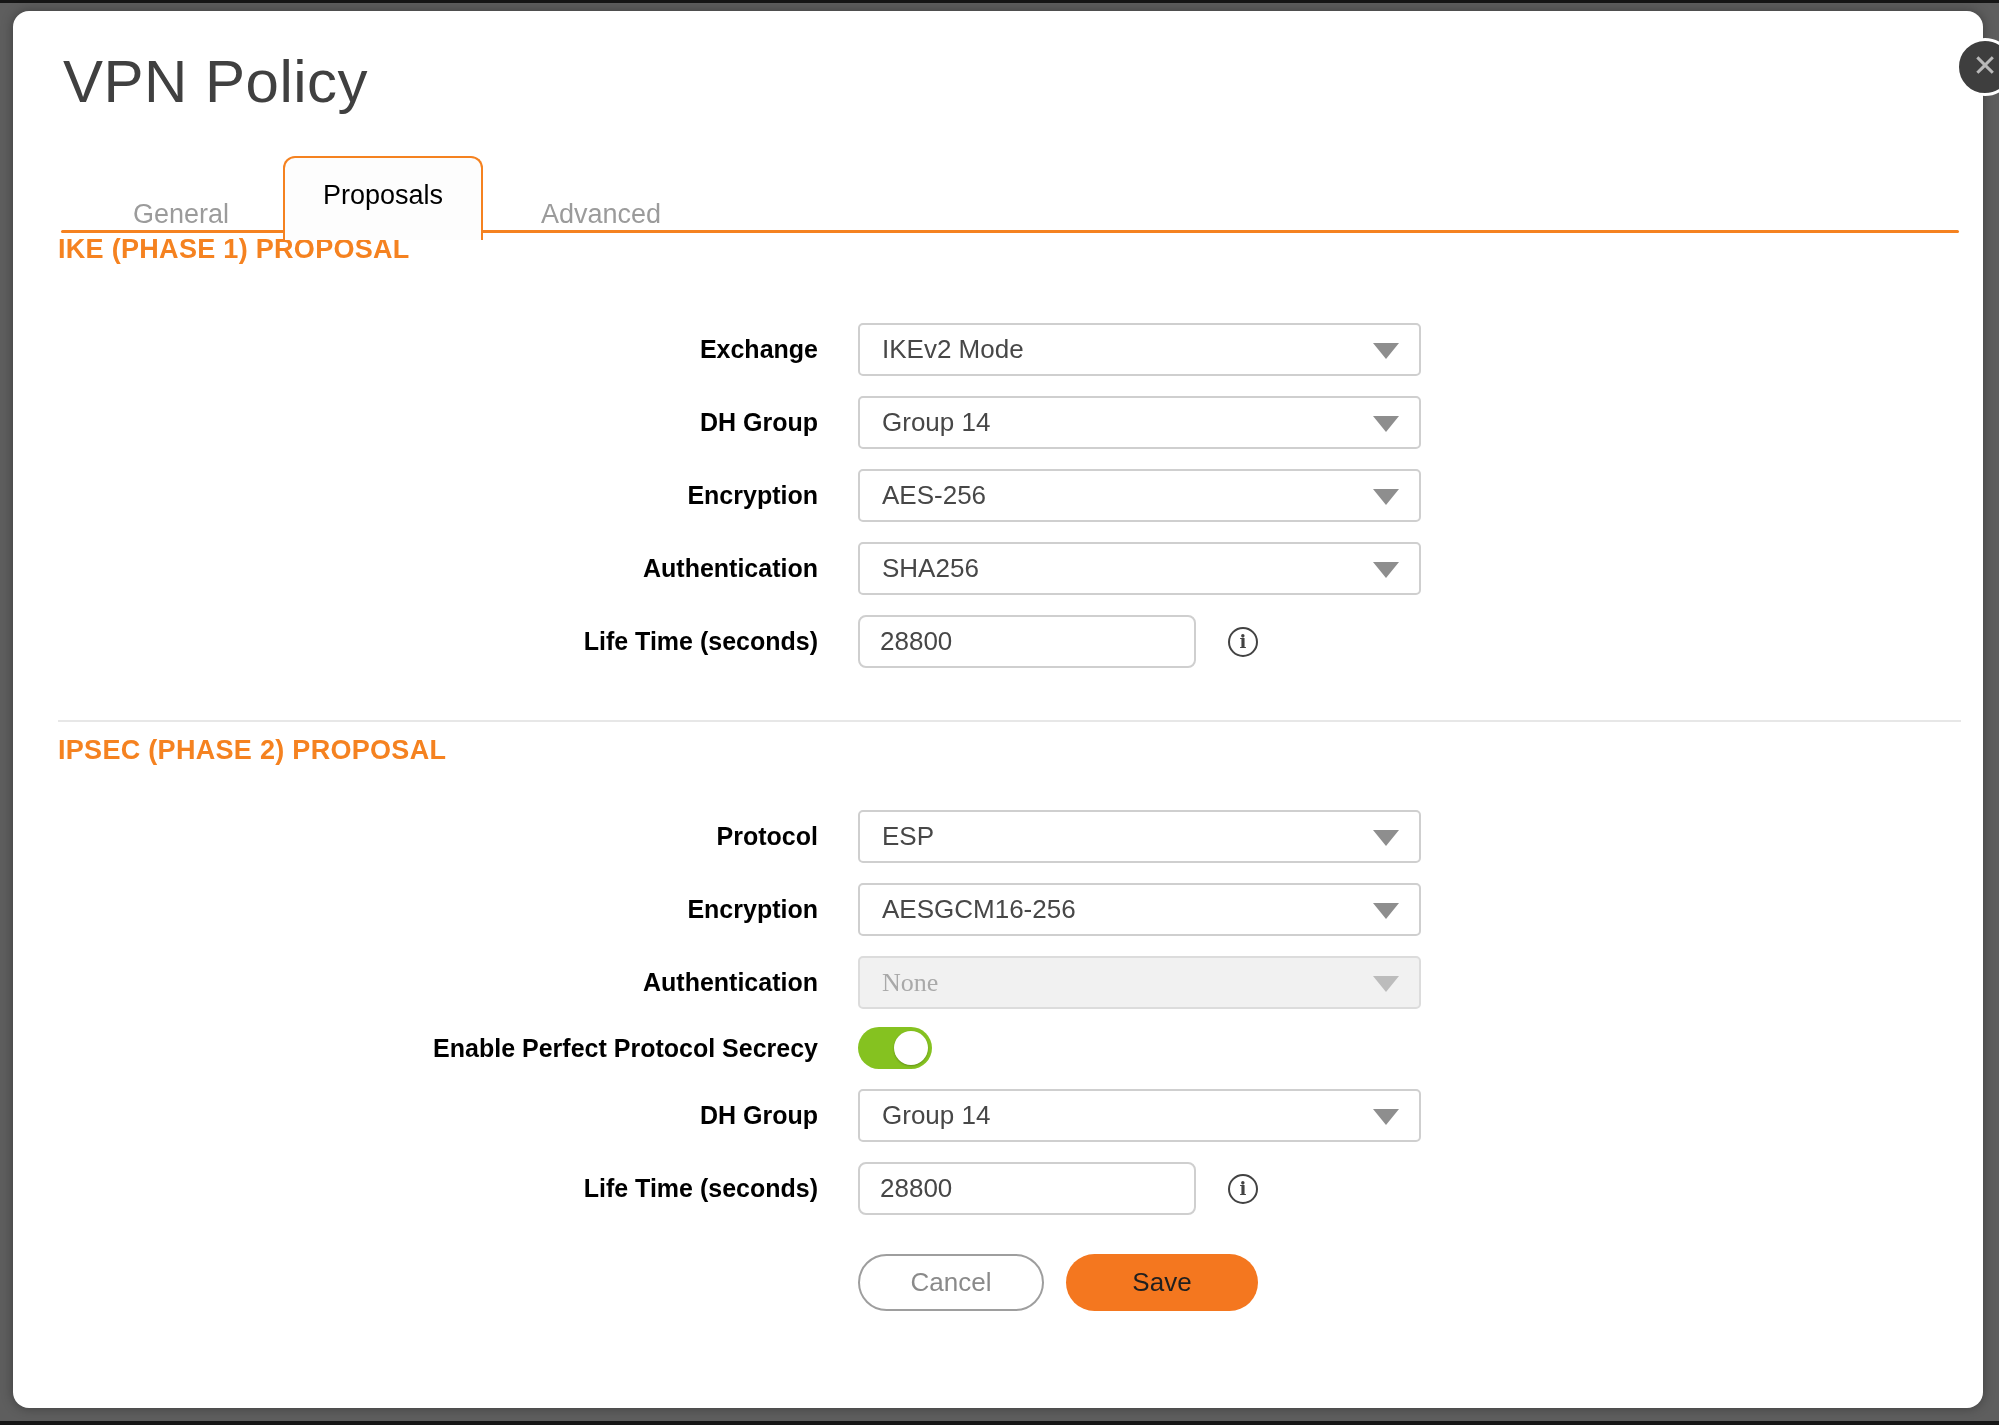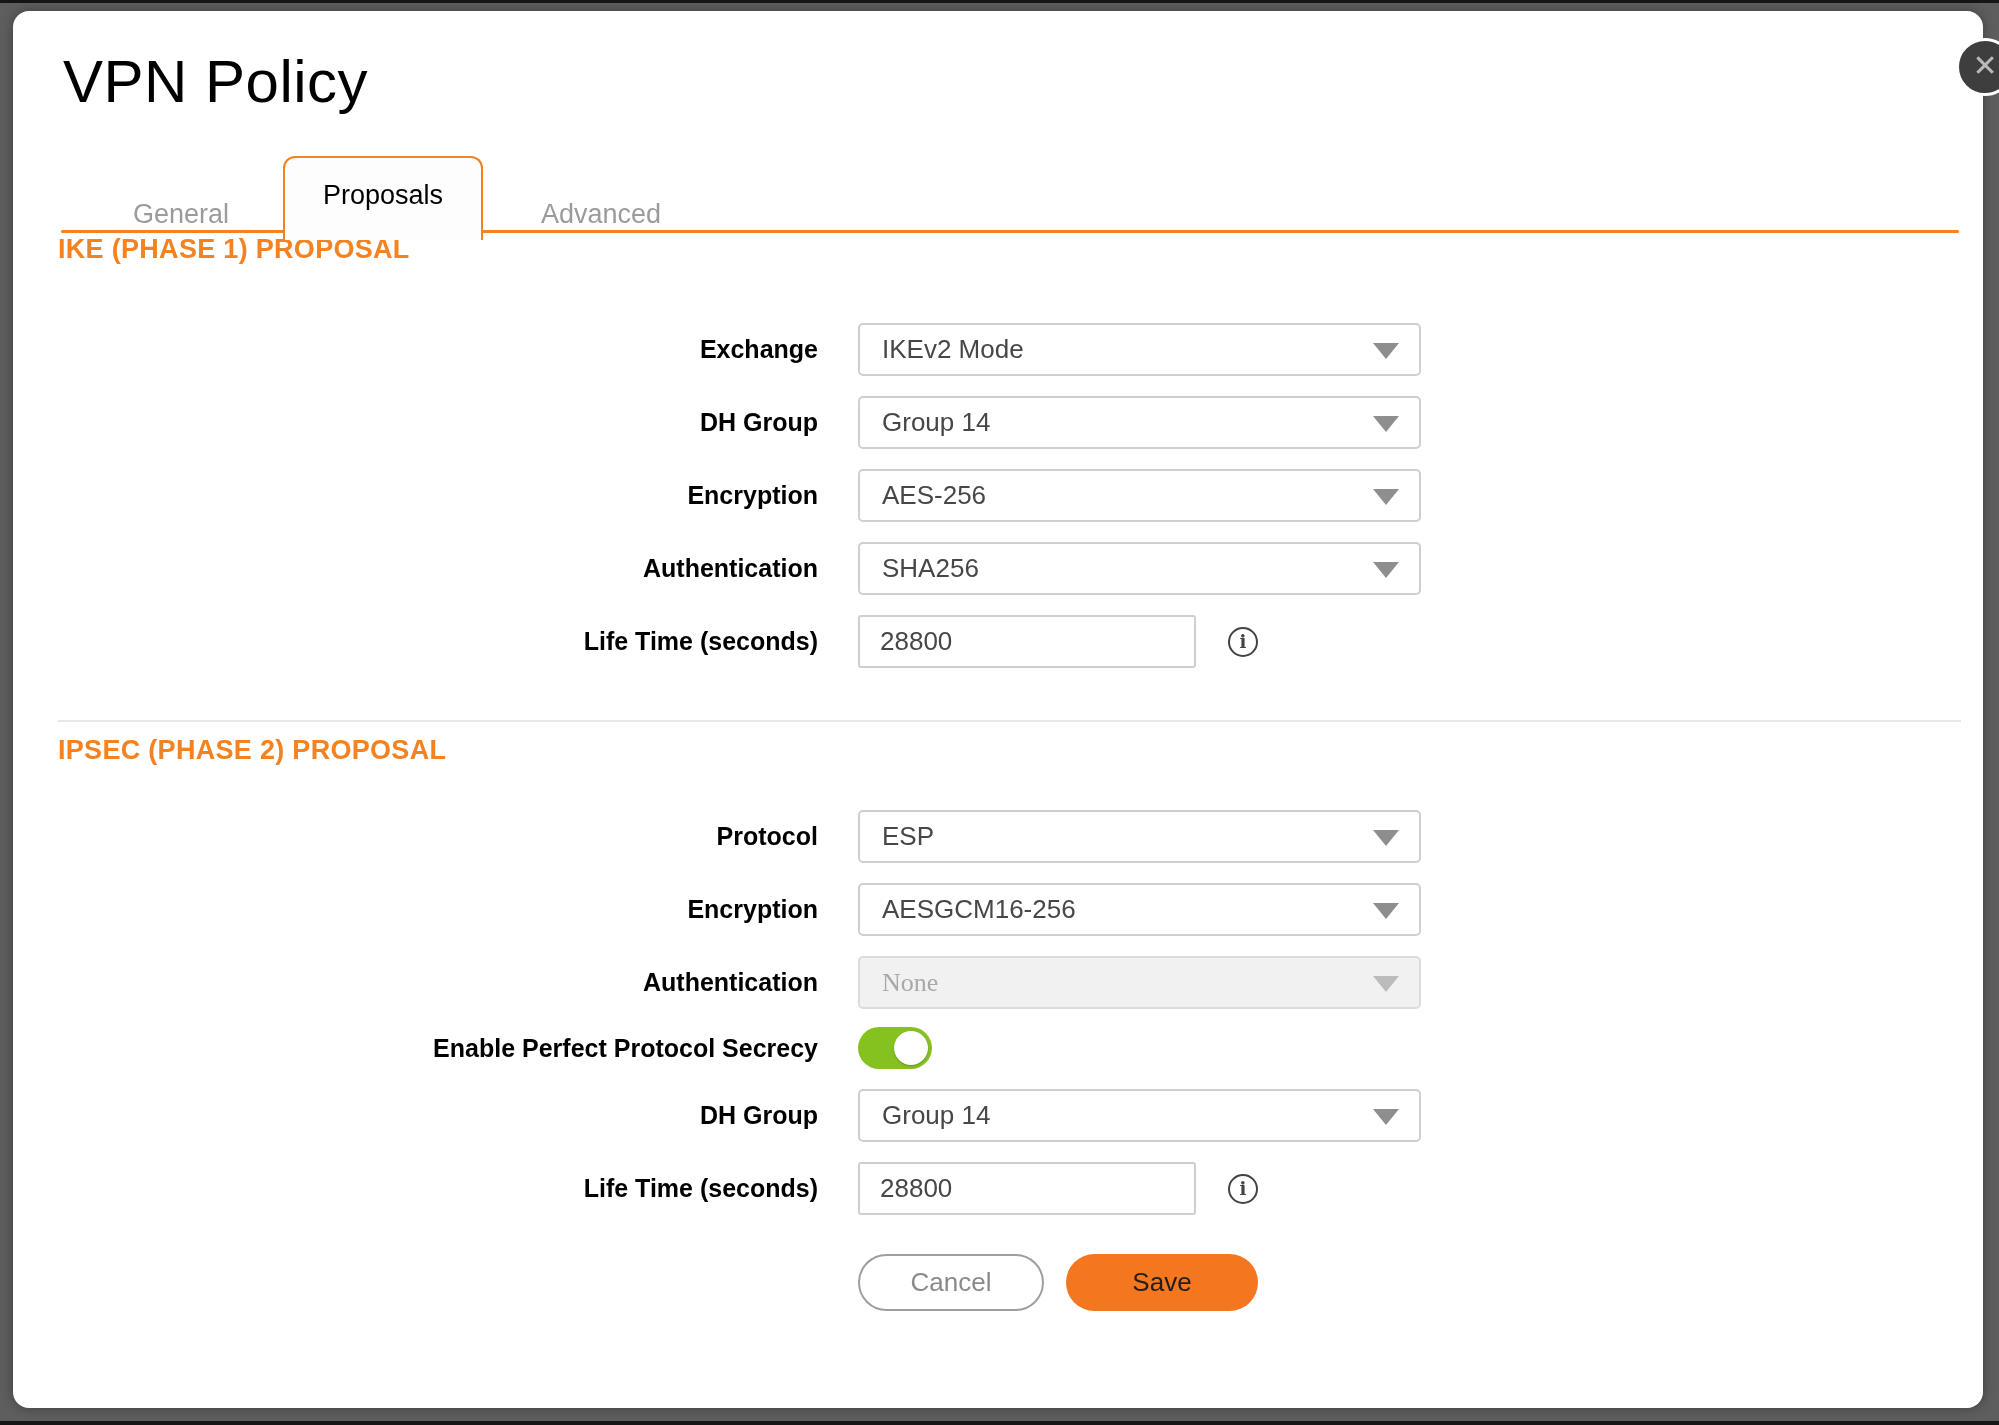--- a/index.html
+++ b/index.html
@@ -23,21 +23,21 @@
   .close-btn {
     position:absolute; left:1956px; top:38px;
     width:58px; height:58px; border-radius:50%;
     background:#3e3e3e; border:3px solid #ffffff;
     color:#b9b9b9; font-size:30px; line-height:50px; text-align:center;
     cursor:pointer; z-index:5;
   }
 
   .page-title {
     position:absolute; left:50px; top:36px;
-    font-size:60px; font-weight:400; color:#000000; letter-spacing:0.5px;
+    font-size:60px; font-weight:400; color:#404040; letter-spacing:0.5px;
   }
 
   
   .tab-underline {
     position:absolute; left:48px; top:219px;
     width:1898px; height:3px; background:#f58220; border-radius:2px;
   }
   .tab-label {
     position:absolute; top:168px; transform:translateX(-50%);
     font-size:27px; color:#9b9b9b; cursor:pointer; z-index:1;margin-top:20px;
@@ -93,21 +93,21 @@
     border-right:13px solid transparent;
     border-top:16px solid #8e8e8e;
   }
   .select-box.disabled {
     background:#f1f1f1; border-color:#dcdcdc; color:#a9a9a9; cursor:default;font-family:Liberation Serif, serif;
   }
   .select-box.disabled .caret { border-top-color:#bcbcbc; }
 
   .text-input {
     width:338px; height:53px;
-    border:2px solid #cfcfcf; border-radius:3px; background:#ffffff;
+    border:2px solid #cfcfcf; border-radius:8px; background:#ffffff;
     padding:0 20px; font-size:26px; color:#474747;
     font-family:"Liberation Sans", sans-serif; outline:none;
   }
 
   .info-icon {
     margin-left:32px;
     width:30px; height:30px; border-radius:50%;
     border:2.5px solid #424242; color:#424242;
     font-family:"DejaVu Serif", serif; font-size:18px; font-weight:bold;
     display:flex; align-items:center; justify-content:center;

